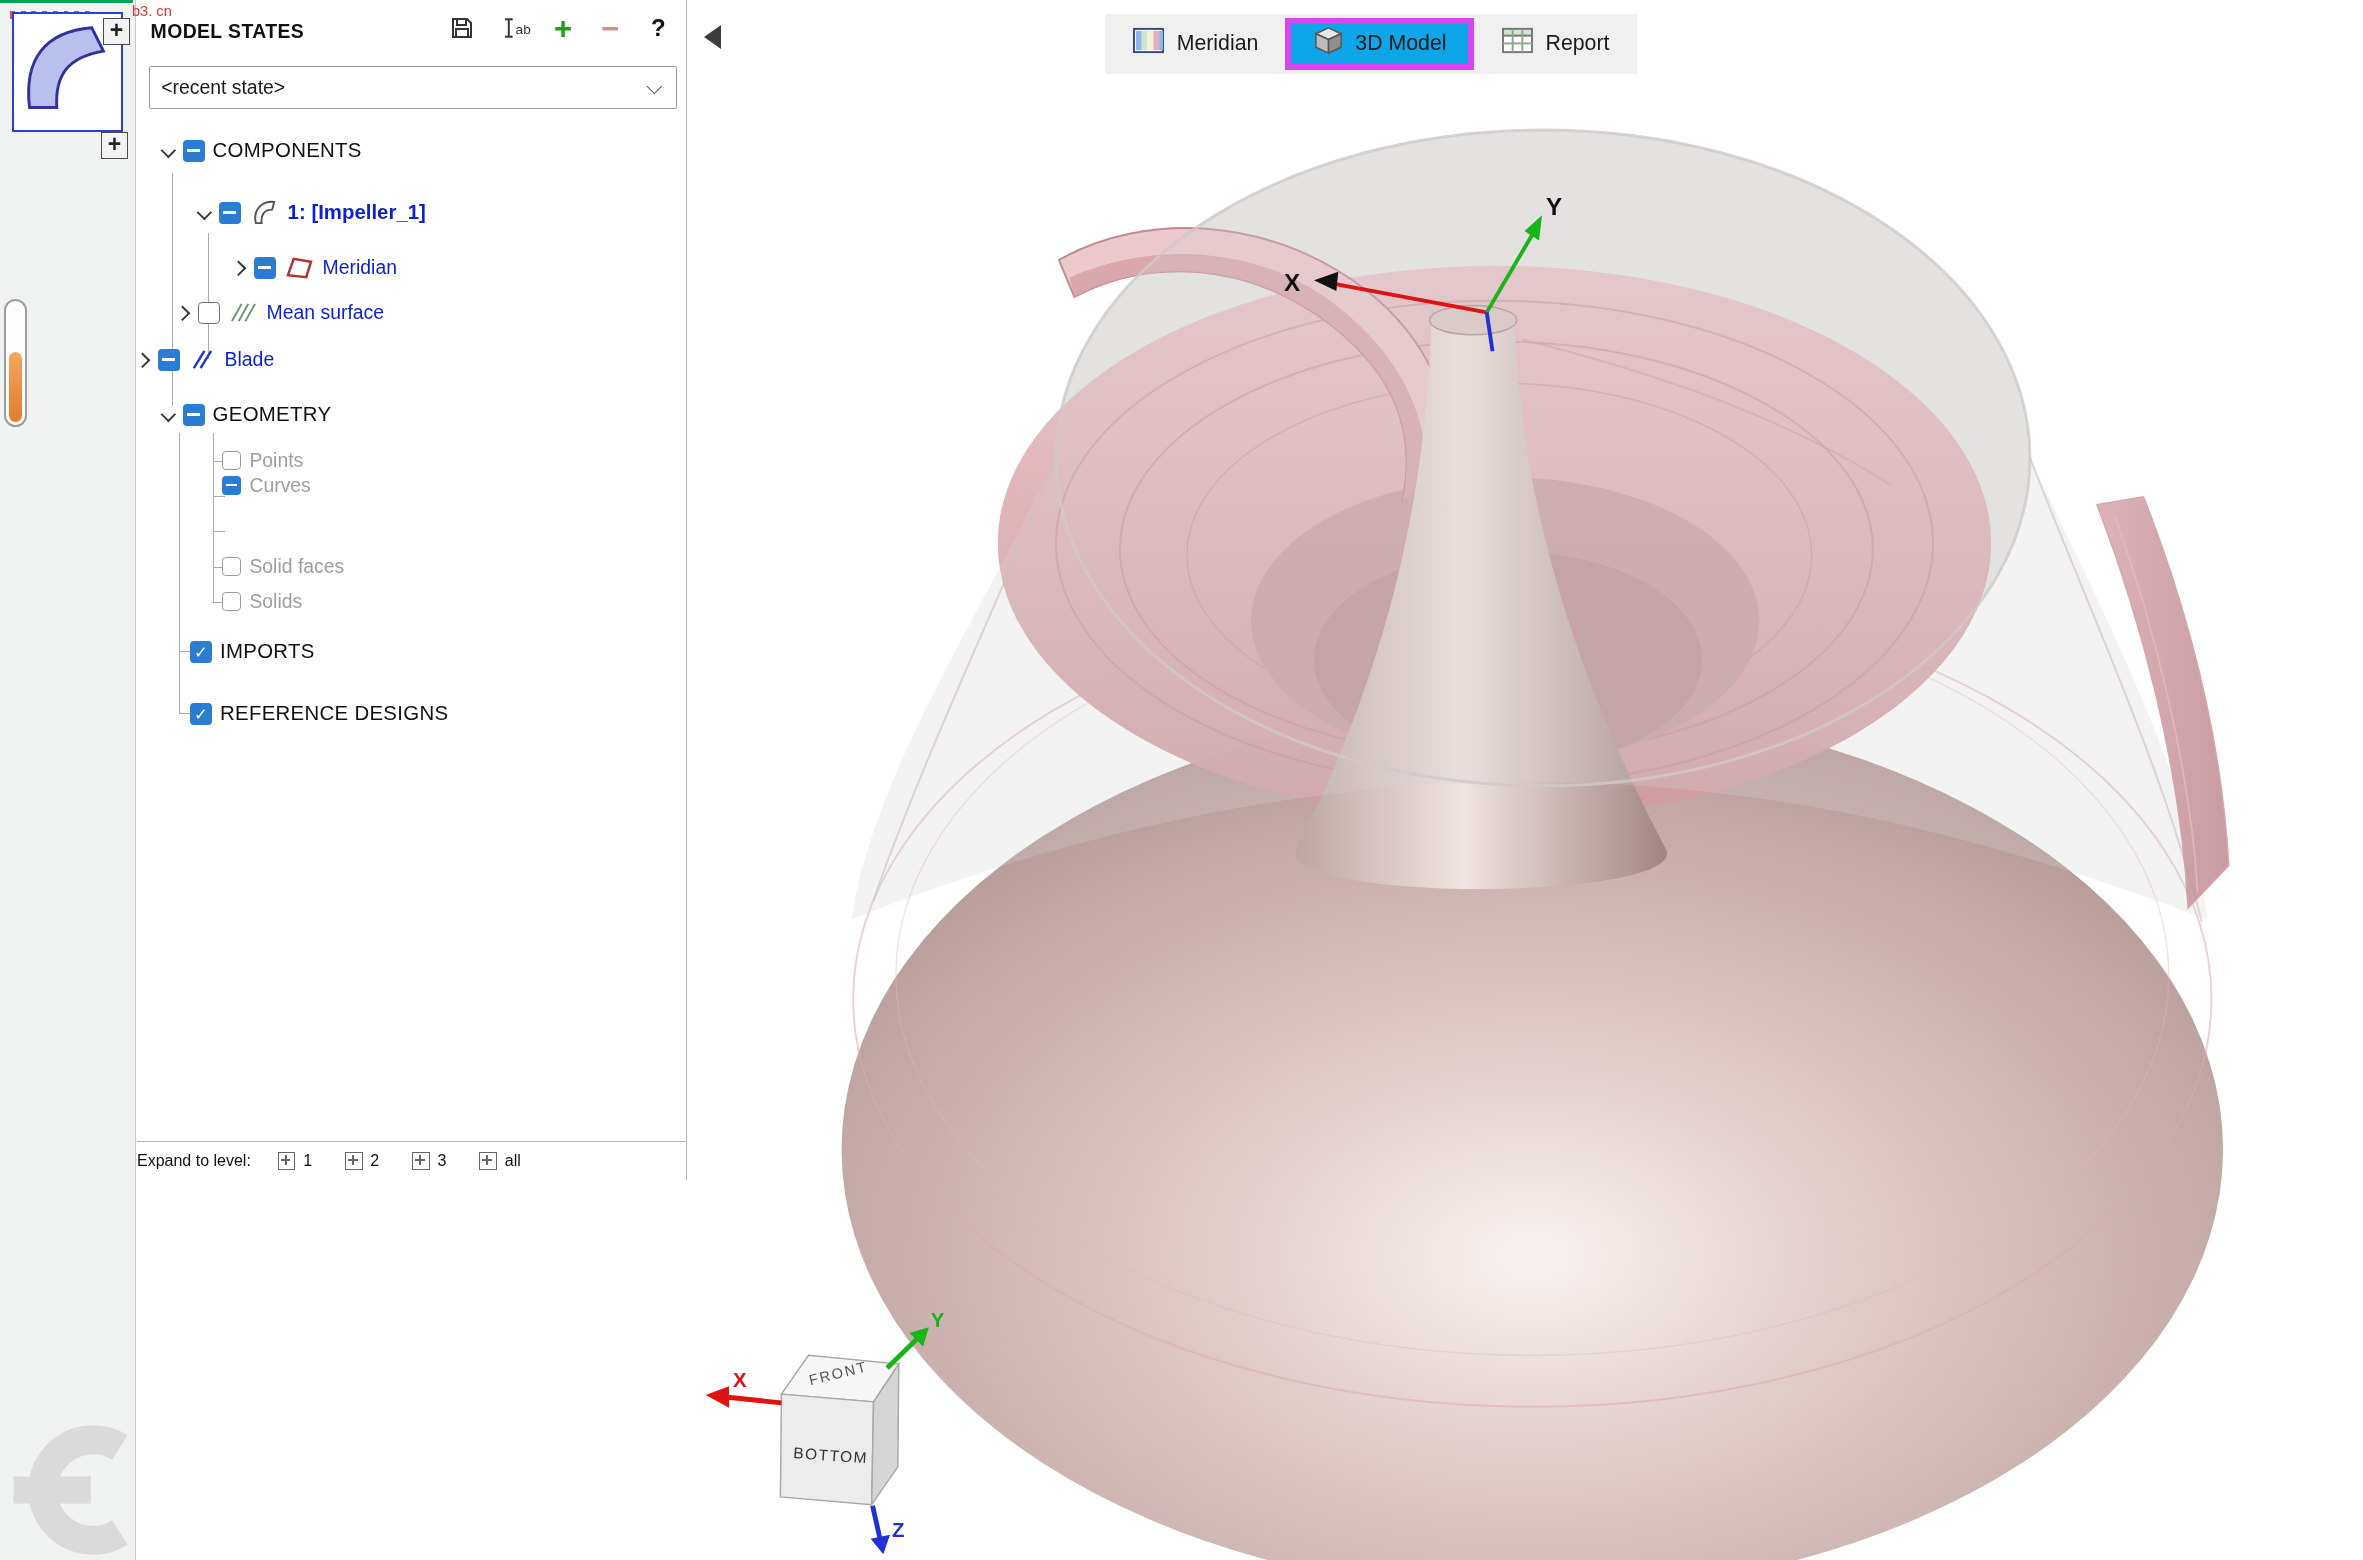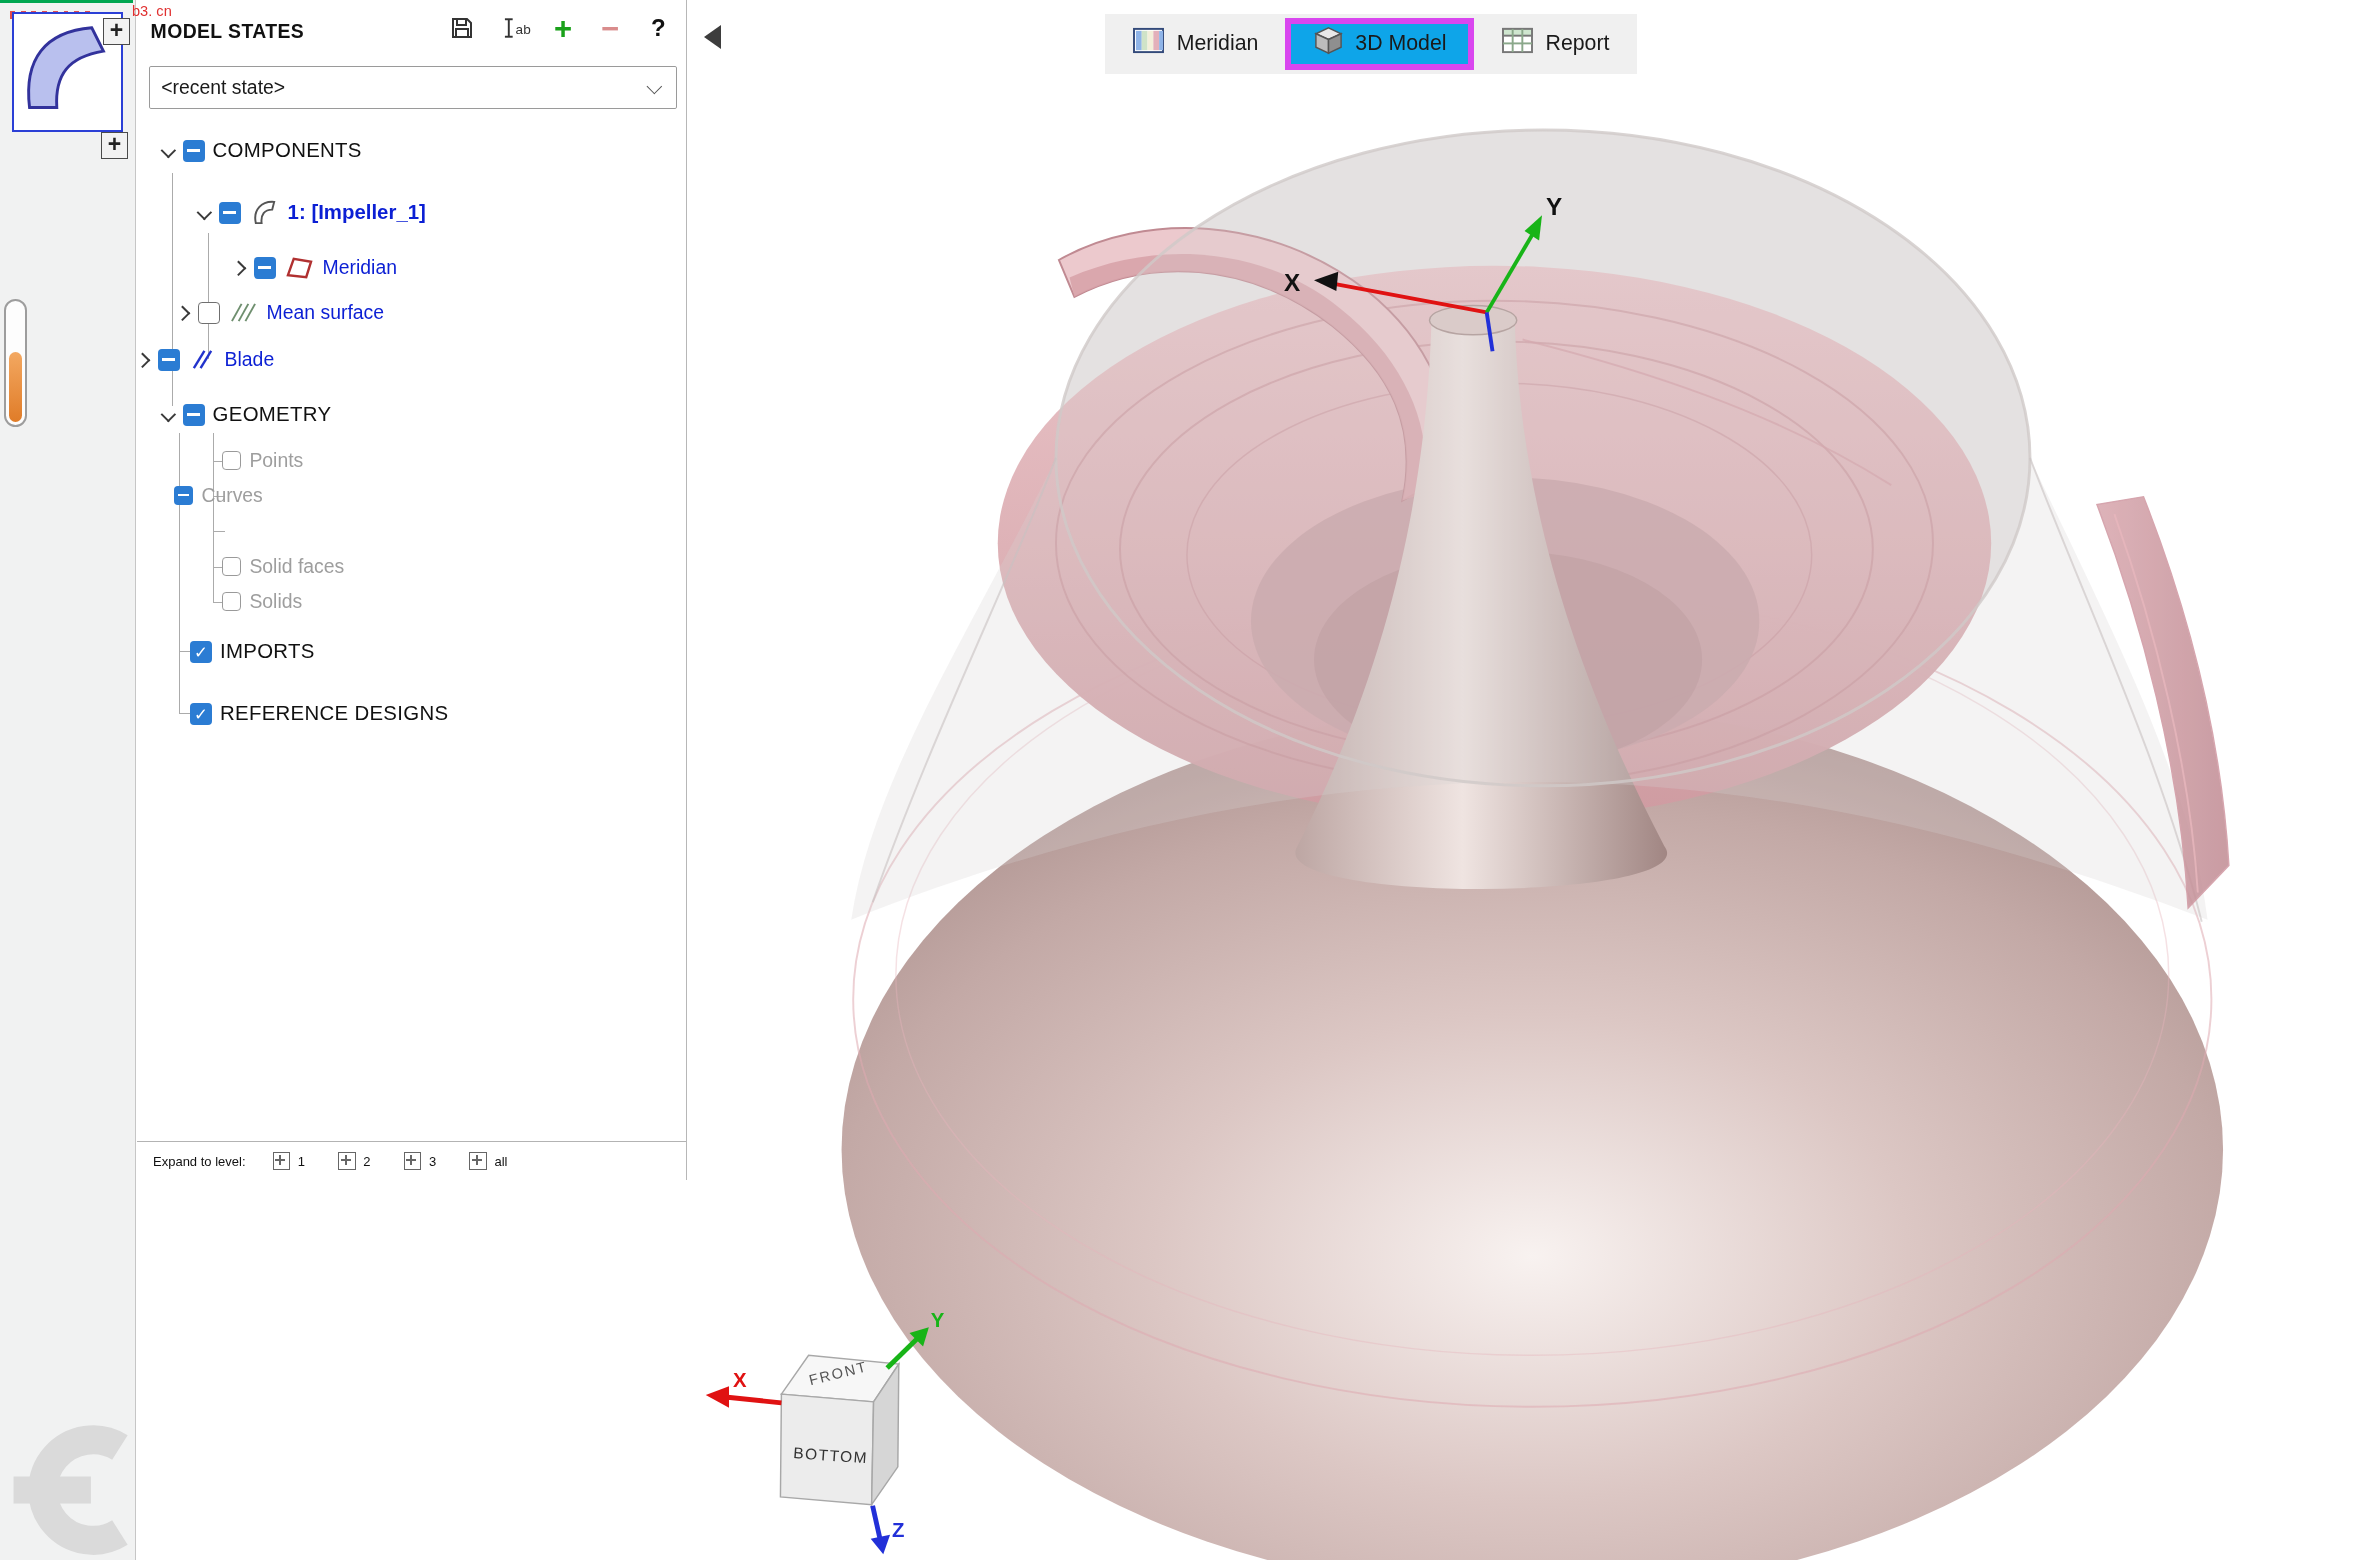--- a/index.html
+++ b/index.html
@@ -68,21 +68,21 @@
   .lbl.black { color:#111; font-size:20.4px; letter-spacing:0.3px; }
   .lbl.blue { color:#0b1fd4; font-size:19.4px; }
   .lbl.blue.bold { font-weight:bold; font-size:20.4px; }
   .lbl.gray { color:#9e9e9e; font-size:19.4px; }
   .vline { position:absolute; width:1px; background:#ababab; }
   .hline { position:absolute; height:1px; background:#ababab; }
 
   
   .p-bottom { position:absolute; left:0; bottom:0; width:100%; height:39px;
               border-top:1px solid #b3b3b3; background:#fff; display:flex;
-              align-items:center; font-size:13px; color:#111; padding-left:16px; }
+              align-items:center; font-size:16px; color:#111; padding-left:0; }
   .p-bottom .cap { margin-right:27px; }
   .xbtn { display:flex; align-items:center; gap:7.8px; margin-right:33px; cursor:default; }
   .xicon { width:17.5px; height:17.5px; border:1.9px solid #666; position:relative; background:#fff; }
   .xicon::before { content:""; position:absolute; left:1.9px; top:5.8px; width:9.7px; height:1.9px; background:#666; }
   .xicon::after { content:""; position:absolute; left:5.8px; top:1.9px; width:1.9px; height:9.7px; background:#666; }
 
   
   .viewport { position:absolute; left:688px; top:0; width:1676px; height:1560px; background:#fff; }
   .collapse { position:absolute; left:15.5px; top:25px; width:0; height:0;
               border-top:12.6px solid transparent; border-bottom:12.6px solid transparent;
@@ -215,21 +215,21 @@
     <div class="trow" style="top:393px; padding-left:25px;">
       <span class="chev down"></span>
       <span class="cb ind"></span>
       <span class="lbl black">GEOMETRY</span>
     </div>
 
     <div class="trow" style="top:443px; height:35px; padding-left:85px;">
       <span class="cb sm off"></span>
       <span class="lbl gray">Points</span>
     </div>
-    <div class="trow" style="top:478px; height:35px; padding-left:37px;">
+    <div class="trow" style="top:468px; height:35px; padding-left:85px;">
       <span class="cb sm ind"></span>
       <span class="lbl gray">Curves</span>
     </div>
     <div class="trow" style="top:549px; height:35px; padding-left:85px;">
       <span class="cb sm off"></span>
       <span class="lbl gray">Solid faces</span>
     </div>
     <div class="trow" style="top:584px; height:35px; padding-left:85px;">
       <span class="cb sm off"></span>
       <span class="lbl gray">Solids</span>

